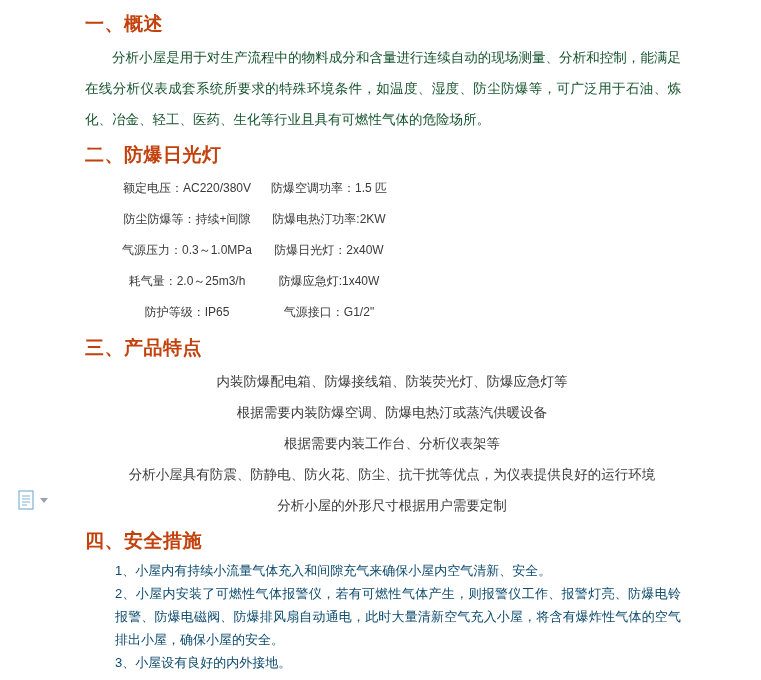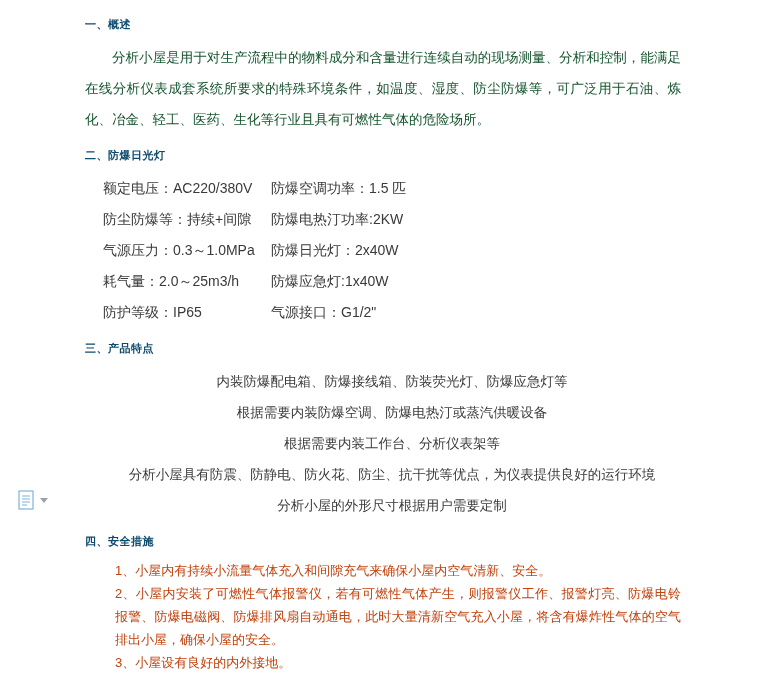--- a/index.html
+++ b/index.html
@@ -16,49 +16,50 @@
     overflow: hidden;
   }
   .page {
     position: relative;
     width: 761px;
     height: 680px;
     box-sizing: border-box;
     padding: 10px 80px 10px 85px;
   }
   h2.section-title {
-    font-size: 11px;
+    font-size: 19px;
     font-weight: bold;
-    color: #0c4a6e;
+    color: #c2410c;
     margin: 0 0 4px 0;
     line-height: 28px;
     letter-spacing: 0.5px;
   }
   .section {
     margin-bottom: 6px;
   }
   .para {
     font-size: 13.5px;
     line-height: 31px;
     color: #14532d;
     text-align: justify;
     text-indent: 2em;
     margin: 0;
   }
   .spec-table {
     margin: 4px 0 0 18px;
     border-collapse: collapse;
   }
   .spec-table td {
-    font-size: 14px;
+    font-size: 12px;
     color: #3a3a3a;
     line-height: 31px;
     padding: 0 0 0 0;
     vertical-align: top;
     white-space: nowrap;
+    text-align: center;
   }
   .spec-table td.col1 {
     width: 168px;
   }
   .feature-list {
     list-style: none;
     margin: 2px 0 0 0;
     padding: 0 0 0 18px;
   }
   .feature-list li {
@@ -67,21 +68,21 @@
     line-height: 31px;
     text-align: center;
   }
   .measure-list {
     list-style: none;
     margin: 0;
     padding: 0 0 0 18px;
   }
   .measure-list li {
     font-size: 13px;
-    color: #c2410c;
+    color: #0c4a6e;
     line-height: 23px;
     text-indent: 0;
     padding-left: 12px;
     text-align: justify;
   }
   .measure-list li.indent-block {
     padding-left: 12px;
     text-indent: 0;
   }
   .side-widget {

